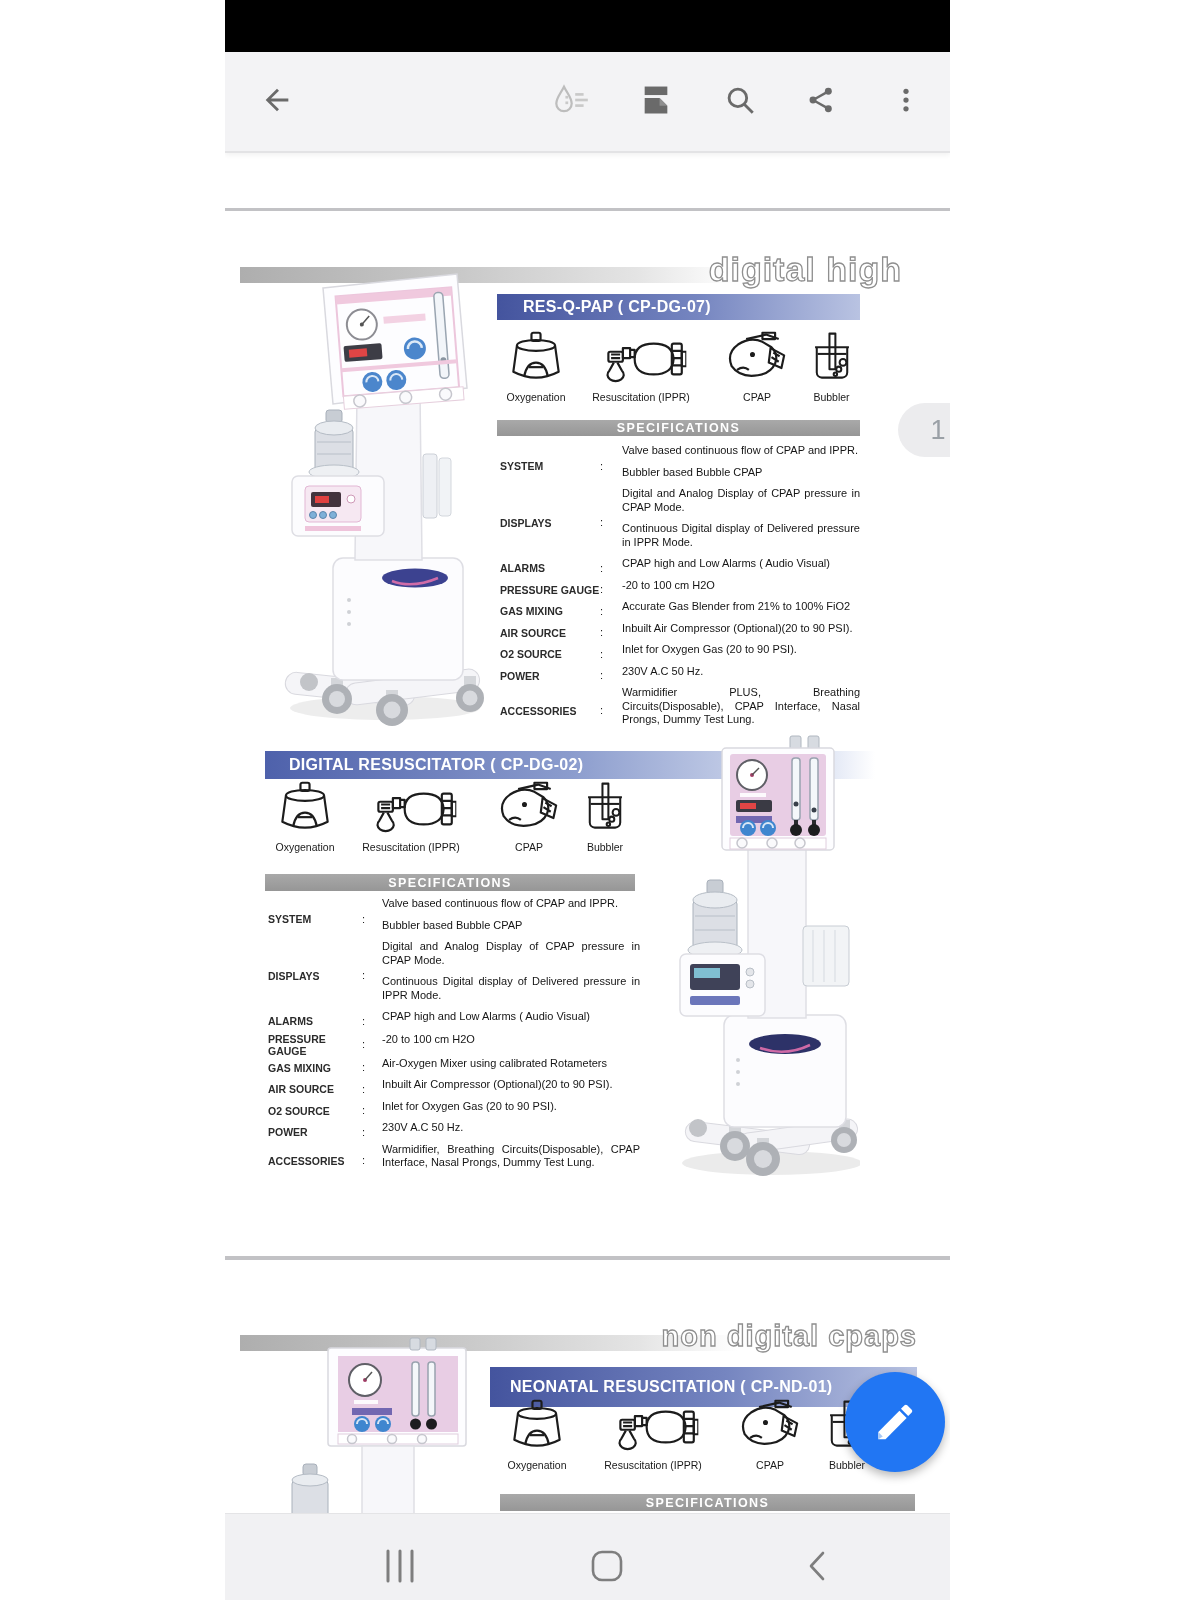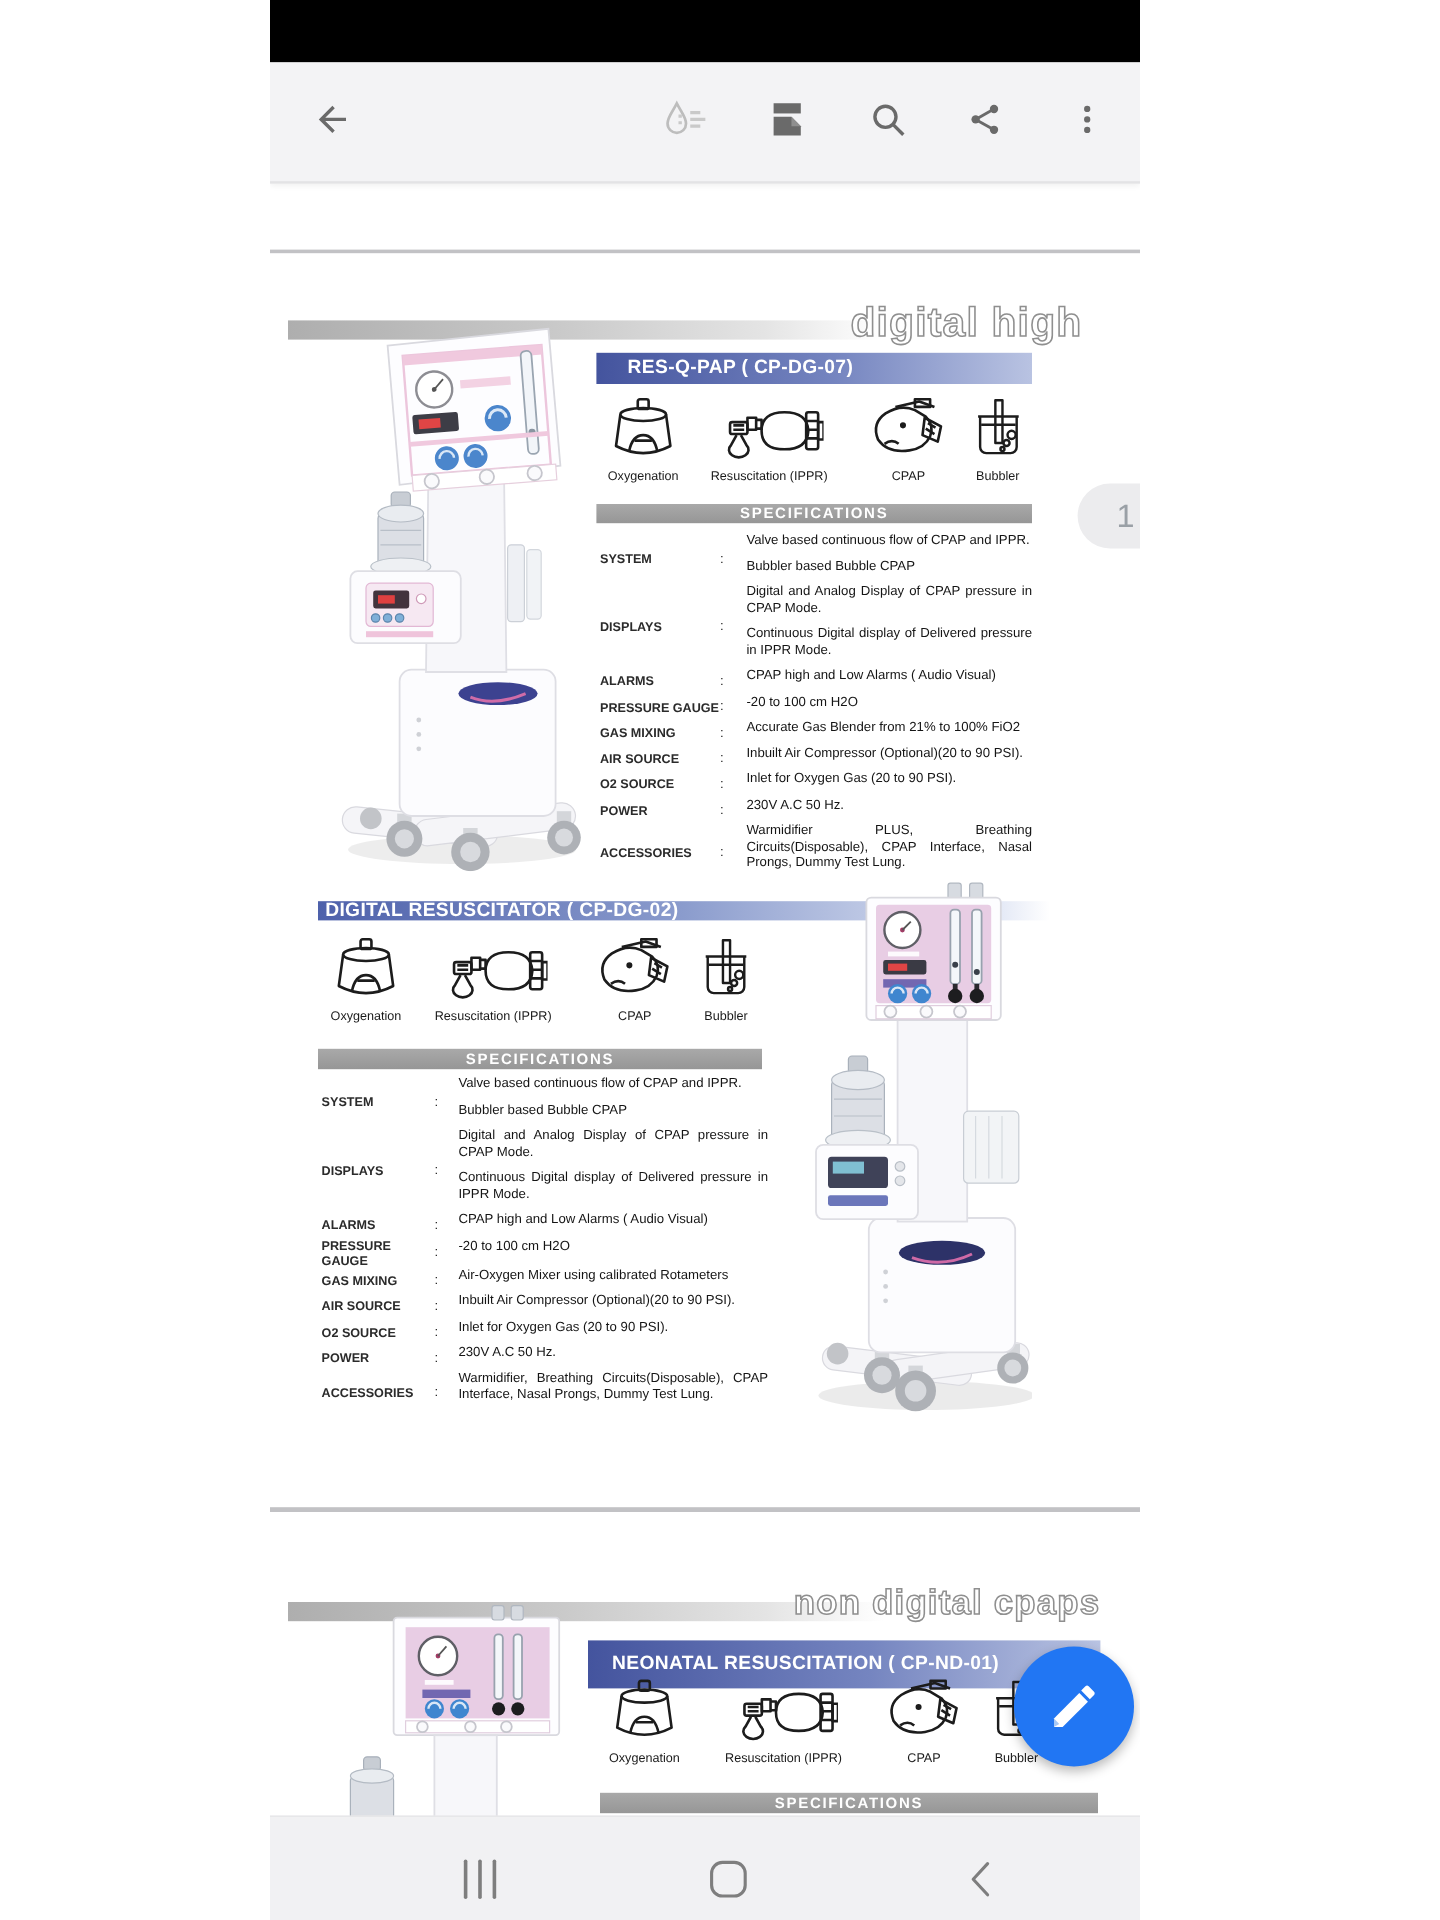--- a/index.html
+++ b/index.html
@@ -328,21 +328,21 @@
           <div class="spec-label">ACCESSORIES</div>
           <div class="spec-colon">:</div>
           <div class="spec-value">
             <div class="spec-line">Warmidifier PLUS, Breathing Circuits(Disposable), CPAP Interface, Nasal Prongs, Dummy Test Lung.</div>
           </div>
         </div>
       </div>
 
   <div class="abs page-pill" style="left:673px;top:403px;width:80px;height:54px">1</div>
 
-  <div class="abs prod-header fade" style="left:40px;top:751px;width:610px;height:16px;padding-left:6px;box-sizing:border-box">
+  <div class="abs prod-header fade" style="left:40px;top:751px;width:610px;height:28px;padding-left:24px;box-sizing:border-box">
     <span>DIGITAL RESUSCITATOR ( CP-DG-02)</span>
   </div>
 
   <svg class="abs machine" style="left:435px;top:728px" width="200" height="452" viewBox="0 0 200 452">
     <ellipse cx="112" cy="435" rx="90" ry="12" fill="#000" opacity="0.08"></ellipse>
     <rect x="25" y="400" width="125" height="20" rx="10" transform="rotate(7 87 410)" fill="#f4f4f7" stroke="#d9d9df"></rect>
     <rect x="78" y="398" width="120" height="20" rx="10" transform="rotate(-8 138 408)" fill="#f4f4f7" stroke="#d9d9df"></rect>
     <circle cx="38" cy="400" r="9" fill="#c2c4c8"></circle>
     <g>
           <rect x="69" y="398" width="12" height="14" fill="#d4d6da"></rect>

